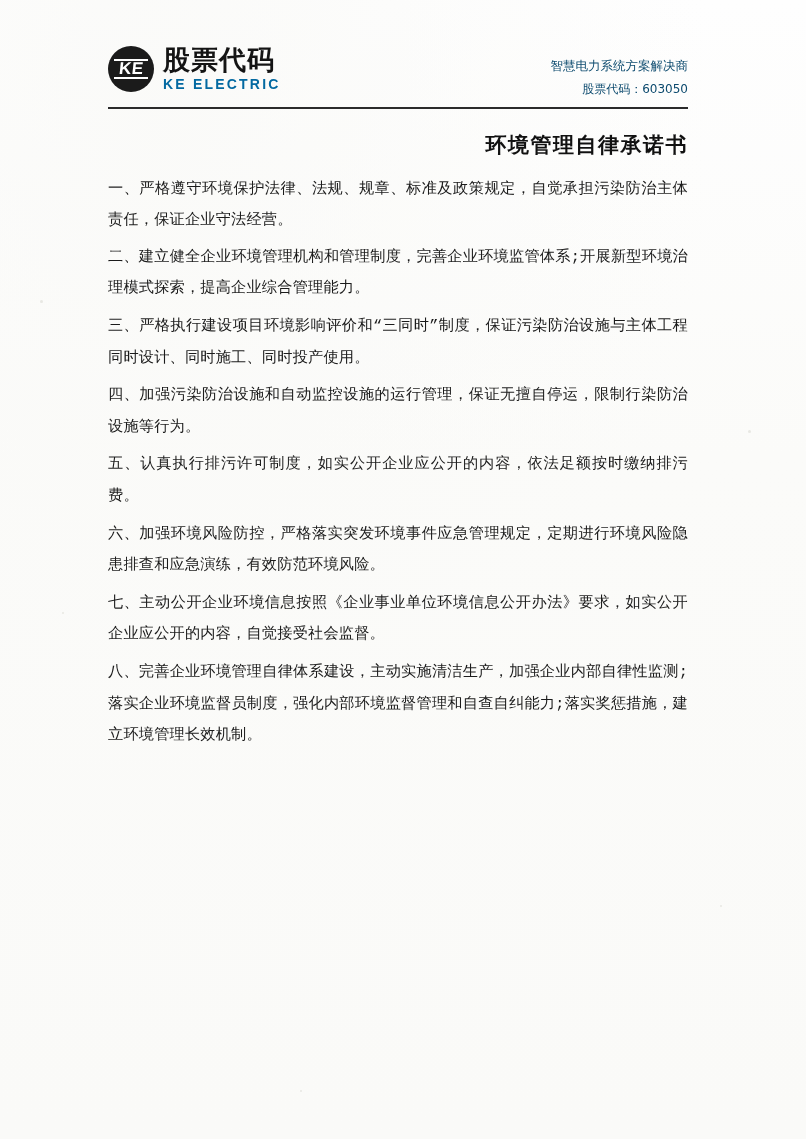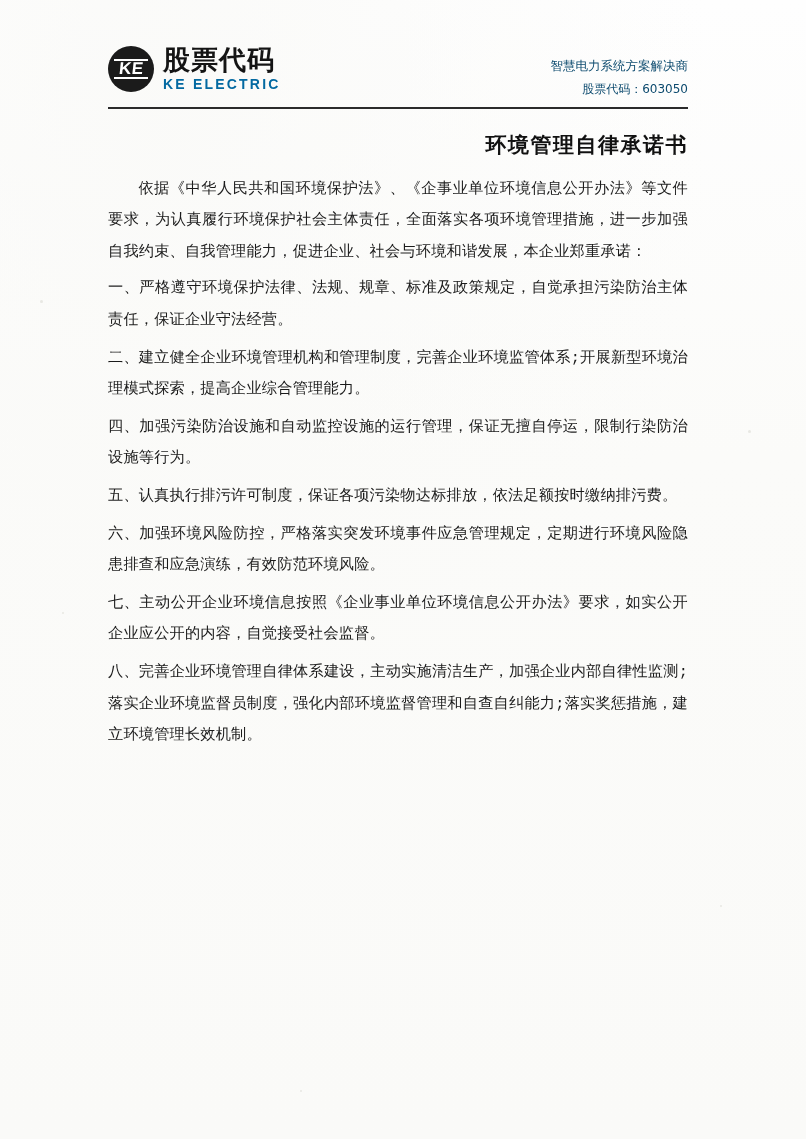--- a/index.html
+++ b/index.html
@@ -171,23 +171,23 @@
         </div>
       </div>
       <div class="header-right">
         <div class="line1">智慧电力系统方案解决商</div>
         <div class="line2">股票代码：603050</div>
       </div>
     </div>
 
     <div class="doc-title">环境管理自律承诺书</div>
 
-    <p class="para indent">依据《中华人民共和国环境保护法》、《企事业单位环境信息公开办法》等文件要求，为认真履行环境保护社会主体责任，全面落实各项环境管理措施，进一步加强自我约束、自我管理能力，促进企业、社会与环境和谐发展，本企业郑重承诺：</p>
     <p class="para">一、严格遵守环境保护法律、法规、规章、标准及政策规定，自觉承担污染防治主体责任，保证企业守法经营。</p>
     <p class="para">二、建立健全企业环境管理机构和管理制度，完善企业环境监管体系;开展新型环境治理模式探索，提高企业综合管理能力。</p>
+    <p class="para">三、严格执行建设项目环境影响评价和“三同时”制度，保证污染防治设施与主体工程同时设计、同时施工、同时投产使用。</p>
     <p class="para">四、加强污染防治设施和自动监控设施的运行管理，保证无擅自停运，限制行染防治设施等行为。</p>
-    <p class="para">五、认真执行排污许可制度，保证各项污染物达标排放，依法足额按时缴纳排污费。</p>
+    <p class="para">五、认真执行排污许可制度，如实公开企业应公开的内容，依法足额按时缴纳排污费。</p>
     <p class="para">六、加强环境风险防控，严格落实突发环境事件应急管理规定，定期进行环境风险隐患排查和应急演练，有效防范环境风险。</p>
     <p class="para">七、主动公开企业环境信息按照《企业事业单位环境信息公开办法》要求，如实公开企业应公开的内容，自觉接受社会监督。</p>
     <p class="para">八、完善企业环境管理自律体系建设，主动实施清洁生产，加强企业内部自律性监测;落实企业环境监督员制度，强化内部环境监督管理和自查自纠能力;落实奖惩措施，建立环境管理长效机制。</p>
 
   </div>
 </div>
 
 </body></html>

